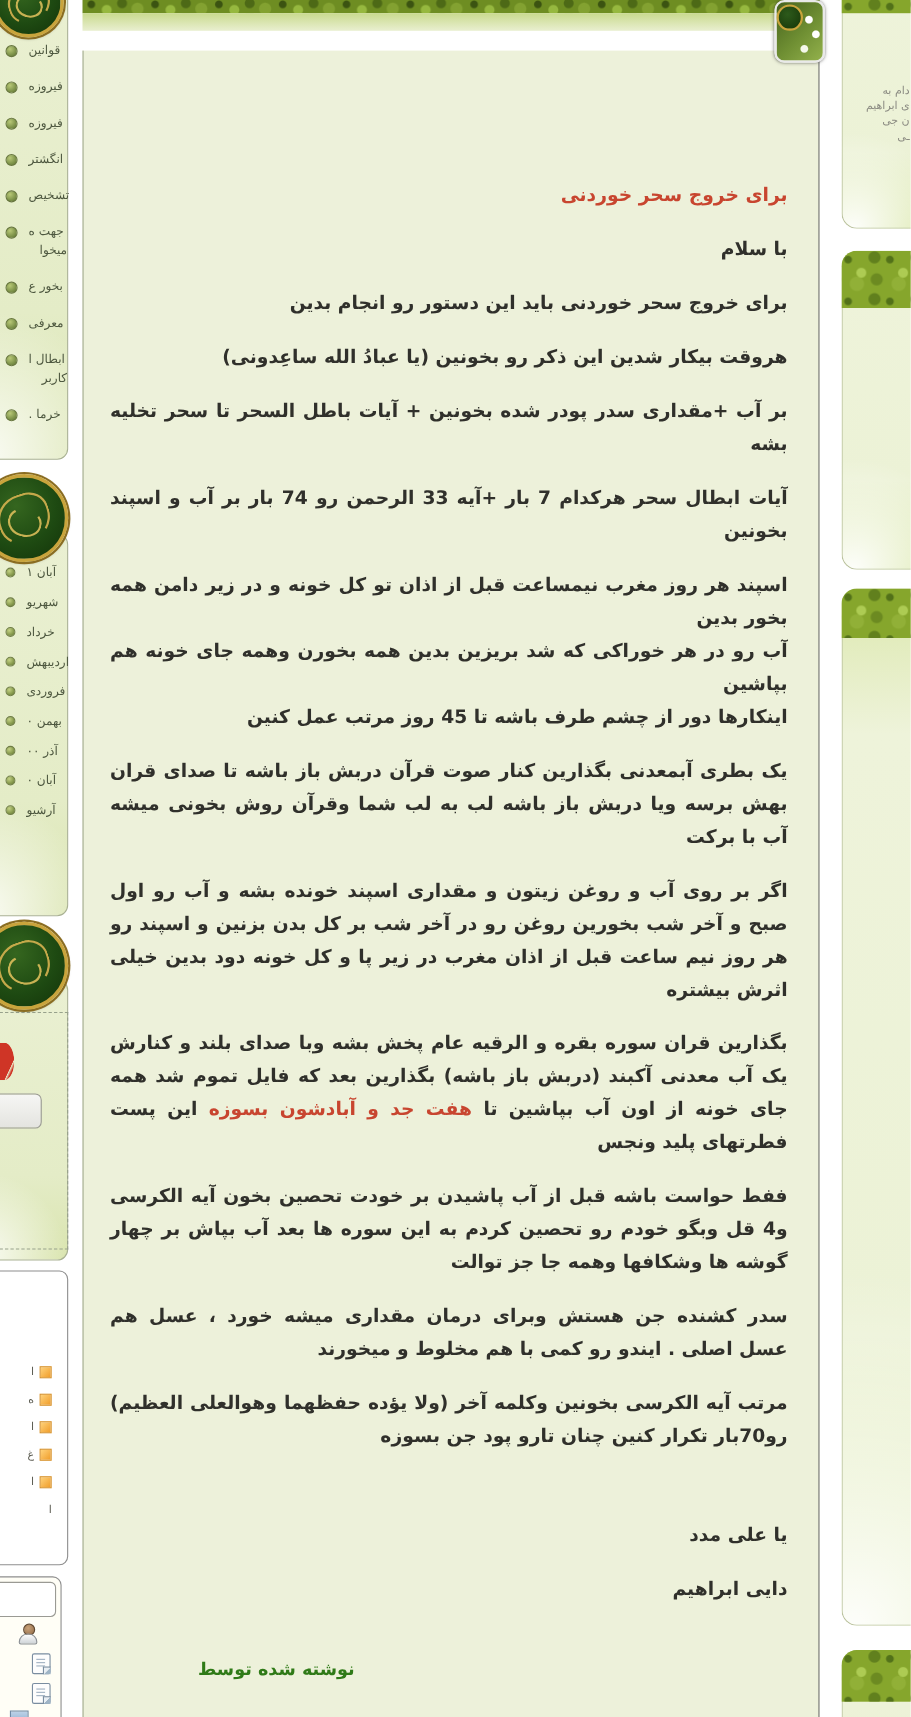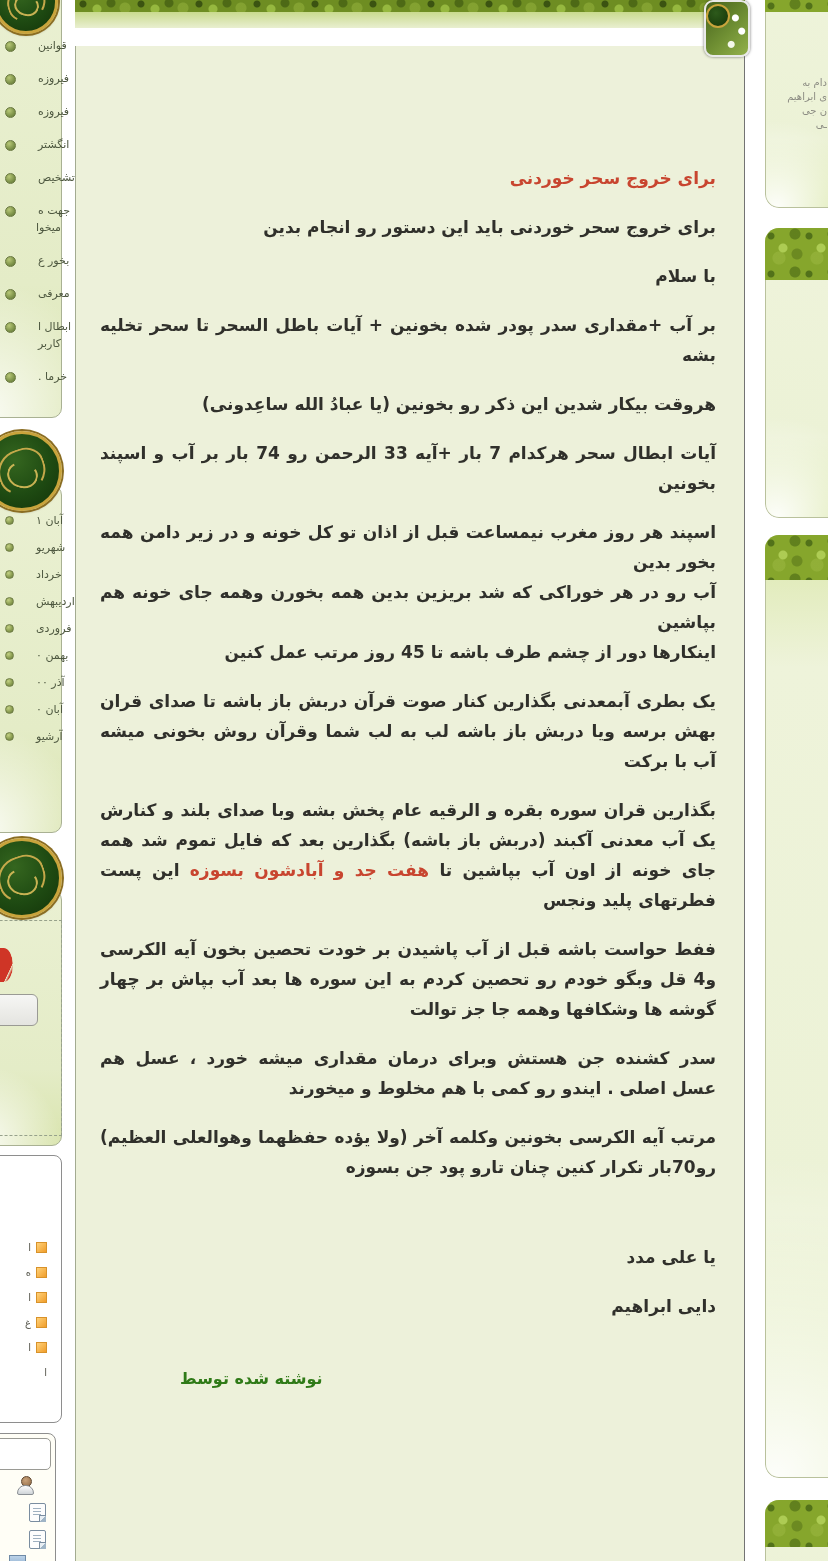--- a/index.html
+++ b/index.html
@@ -32,21 +32,21 @@
   .qlogo::before{content:"";position:absolute;left:18%;top:20%;width:60%;height:55%;
          border:2px solid rgba(214,178,80,.9);border-radius:50% 40% 55% 45%;
          border-bottom-color:transparent;transform:rotate(-18deg);}
   .qlogo::after{content:"";position:absolute;left:30%;top:38%;width:36%;height:30%;
          border:2px solid rgba(230,195,95,.85);border-radius:50%;border-top-color:transparent;
          transform:rotate(14deg);}
 
   
   .menu-list{list-style:none;margin:0;padding:66px 0 0 34px;}
   .menu-list li{margin:0 0 19px;font-size:11px;color:#4d573f;line-height:14px;}
-  .mrow{display:flex;align-items:flex-start;gap:22px;}
+  .mrow{display:flex;align-items:flex-start;gap:10px;}
   .gbullet{flex:0 0 auto;width:9px;height:9px;margin-top:2px;border-radius:50%;
            background:radial-gradient(circle at 35% 30%, #b8c877, #7e934a 60%, #5f7436);
            border:1px solid #68773f;}
   .mlabel{white-space:nowrap;direction:rtl;}
   .msub{margin:3px 0 0 17px;white-space:nowrap;direction:rtl;}
 
   .arch-list{list-style:none;margin:0;padding:28px 0 0 34px;}
   .arch-list li{margin:0 0 14px;font-size:11px;color:#4d573f;line-height:13px;text-align:center;}
   .sbullet{flex:0 0 auto;width:7px;height:7px;margin-top:2px;border-radius:50%;
            background:radial-gradient(circle at 35% 30%, #c3d183, #879a4e 60%, #68793c);
@@ -292,32 +292,33 @@
 
   <div id="main">
     <div class="banner-pattern"></div>
     <div class="banner-band"></div>
     <div class="thumb">
       <div class="thumb-circle"></div>
     </div>
 
     <div class="content">
       <h2 class="post-title">برای خروج سحر خوردنی</h2>
+      <p class="pp">با سلام</p>
       <p class="pp">برای خروج سحر خوردنی باید این دستور رو انجام بدین</p>
-      <p class="pp">با سلام</p>
+      <p class="pp">هروقت بیکار شدین این ذکر رو بخونین (یا عبادُ الله ساعِدونی)</p>
       <p class="pp">بر آب +مقداری سدر پودر شده بخونین + آیات باطل السحر تا سحر تخلیه بشه</p>
-      <p class="pp">هروقت بیکار شدین این ذکر رو بخونین (یا عبادُ الله ساعِدونی)</p>
       <p class="pp">آیات ابطال سحر هرکدام 7 بار +آیه 33 الرحمن رو 74 بار بر آب و اسپند بخونین</p>
       <div class="pp">
         <div>اسپند هر روز مغرب نیمساعت قبل از اذان تو کل خونه و در زیر دامن همه بخور بدین</div>
         <div>آب رو در هر خوراکی که شد بریزین بدین همه بخورن وهمه جای خونه هم بپاشین</div>
         <div>اینکارها دور از چشم طرف باشه تا 45 روز مرتب عمل کنین</div>
       </div>
       <p class="pp">یک بطری آبمعدنی بگذارین کنار صوت قرآن دربش باز باشه تا صدای قران بهش برسه ویا دربش باز باشه لب به لب شما وقرآن روش بخونی میشه آب با برکت</p>
       <div class="pp">
+        <div>اگر بر روی آب و روغن زیتون و مقداری اسپند خونده بشه و آب رو اول صبح و آخر شب بخورین روغن رو در آخر شب بر کل بدن بزنین و اسپند رو هر روز نیم ساعت قبل از اذان مغرب در زیر پا و کل خونه دود بدین خیلی اثرش بیشتره</div>
       </div>
       <p class="pp"><span>بگذارین قران سوره بقره و الرقیه عام پخش بشه وبا صدای بلند و کنارش یک آب معدنی آکبند (دربش باز باشه) بگذارین بعد که فایل تموم شد همه جای خونه از اون آب بپاشین تا </span><span class="red">هفت جد و آبادشون بسوزه</span><span> این پست فطرتهای پلید ونجس</span></p>
       <p class="pp">ففط حواست باشه  قبل از آب پاشیدن بر خودت تحصین بخون آیه الکرسی و4 قل وبگو خودم رو تحصین کردم به این سوره ها بعد آب بپاش بر چهار گوشه ها وشکافها وهمه جا جز توالت</p>
       <p class="pp">سدر کشنده جن هستش وبرای درمان مقداری میشه خورد ، عسل هم عسل اصلی . ایندو رو کمی با هم مخلوط و میخورند</p>
       <p class="pp">مرتب آیه الکرسی بخونین وکلمه آخر (ولا یؤده حفظهما وهوالعلی العظیم) رو70بار تکرار کنین چنان تارو پود جن بسوزه</p>
       <p class="pp mt60">یا علی مدد</p>
       <p class="pp">دایی ابراهیم</p>
       <div class="footer-cut">نوشته شده توسط</div>
     </div>
   </div>

